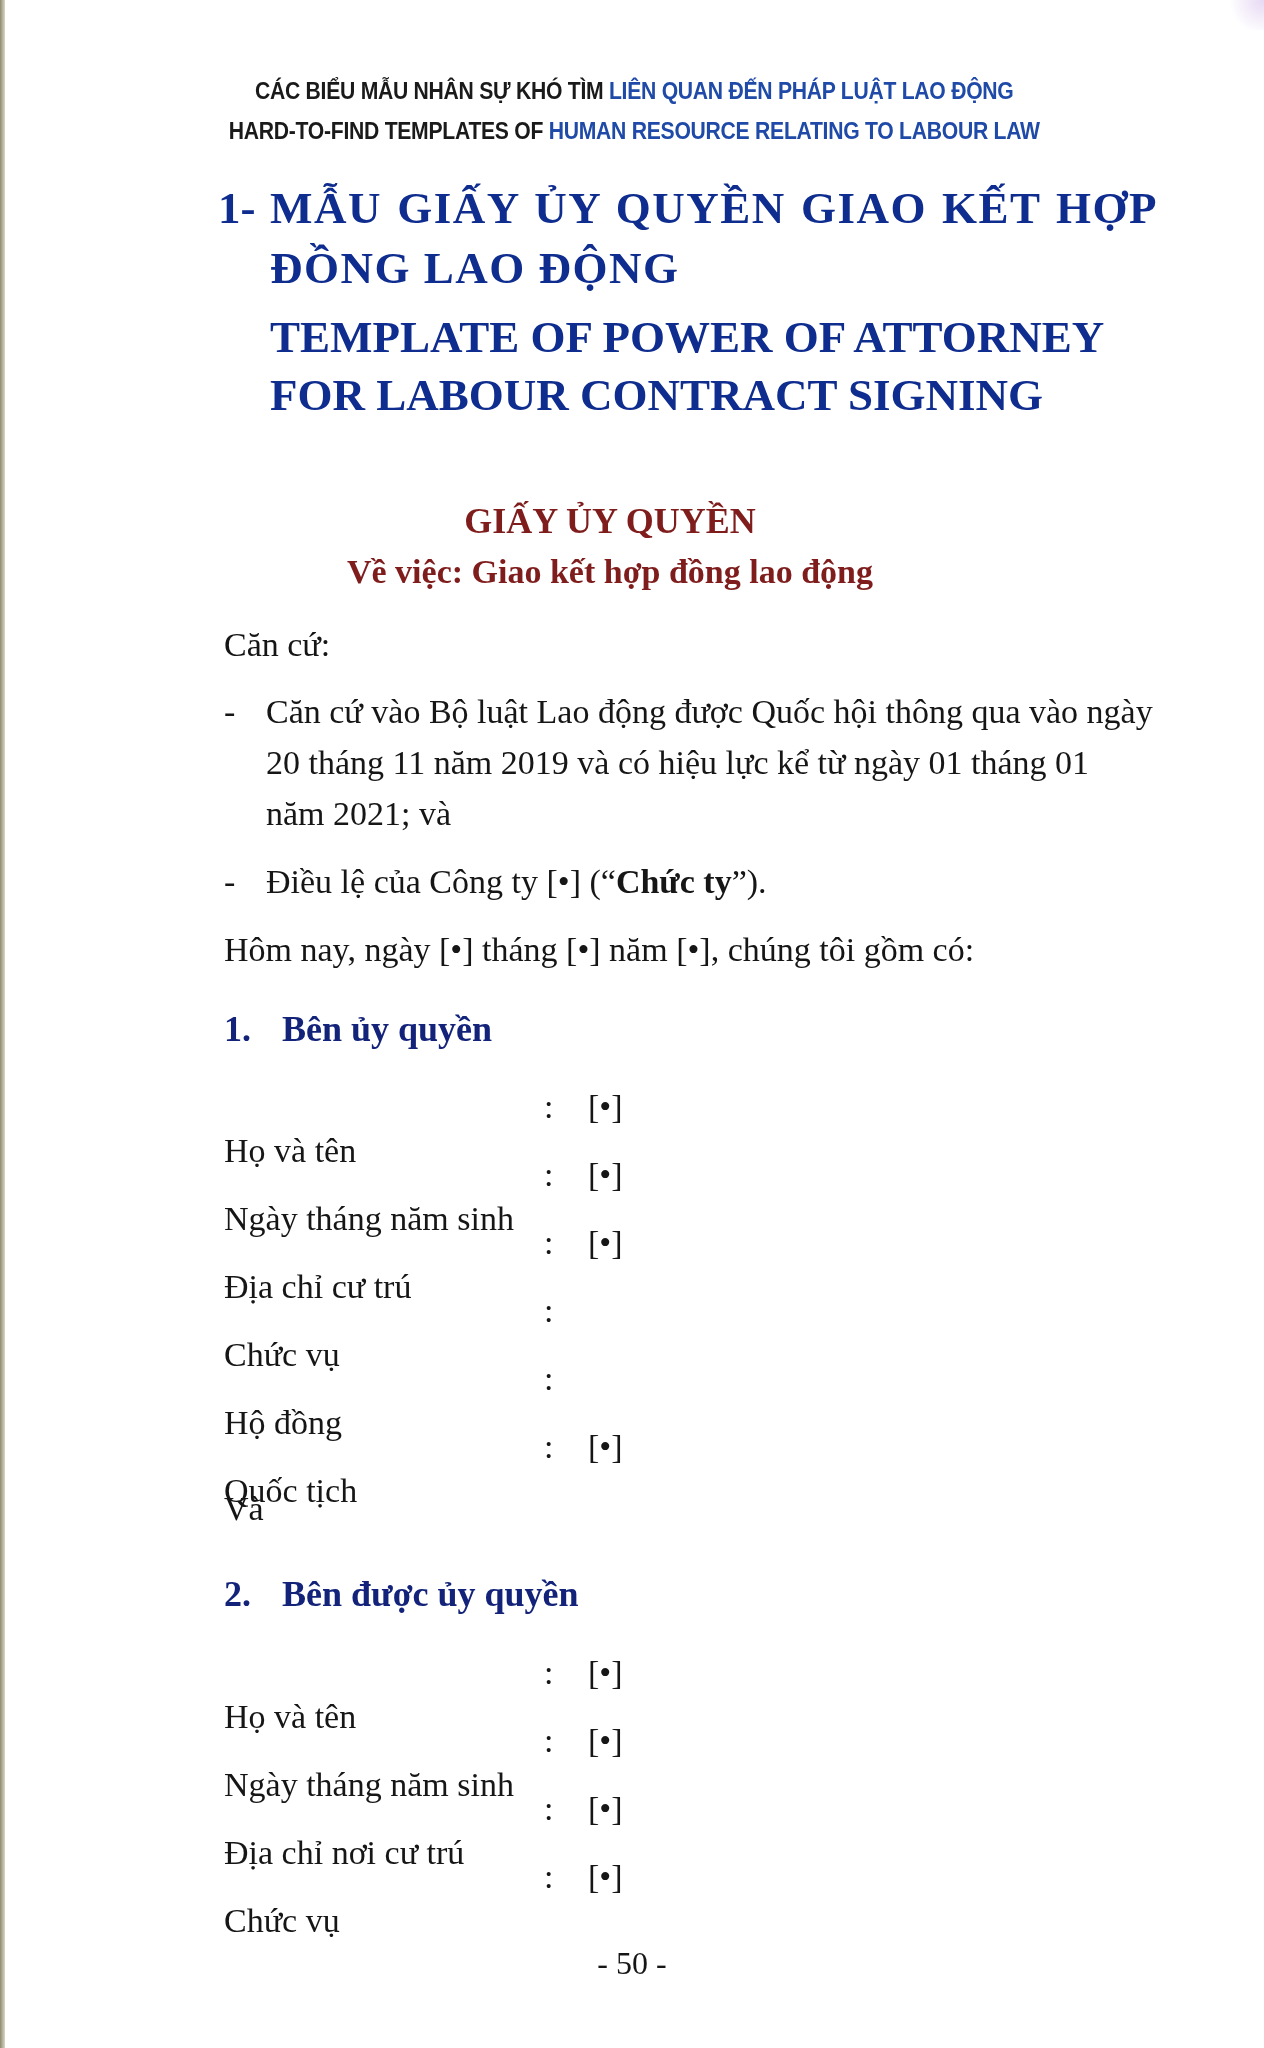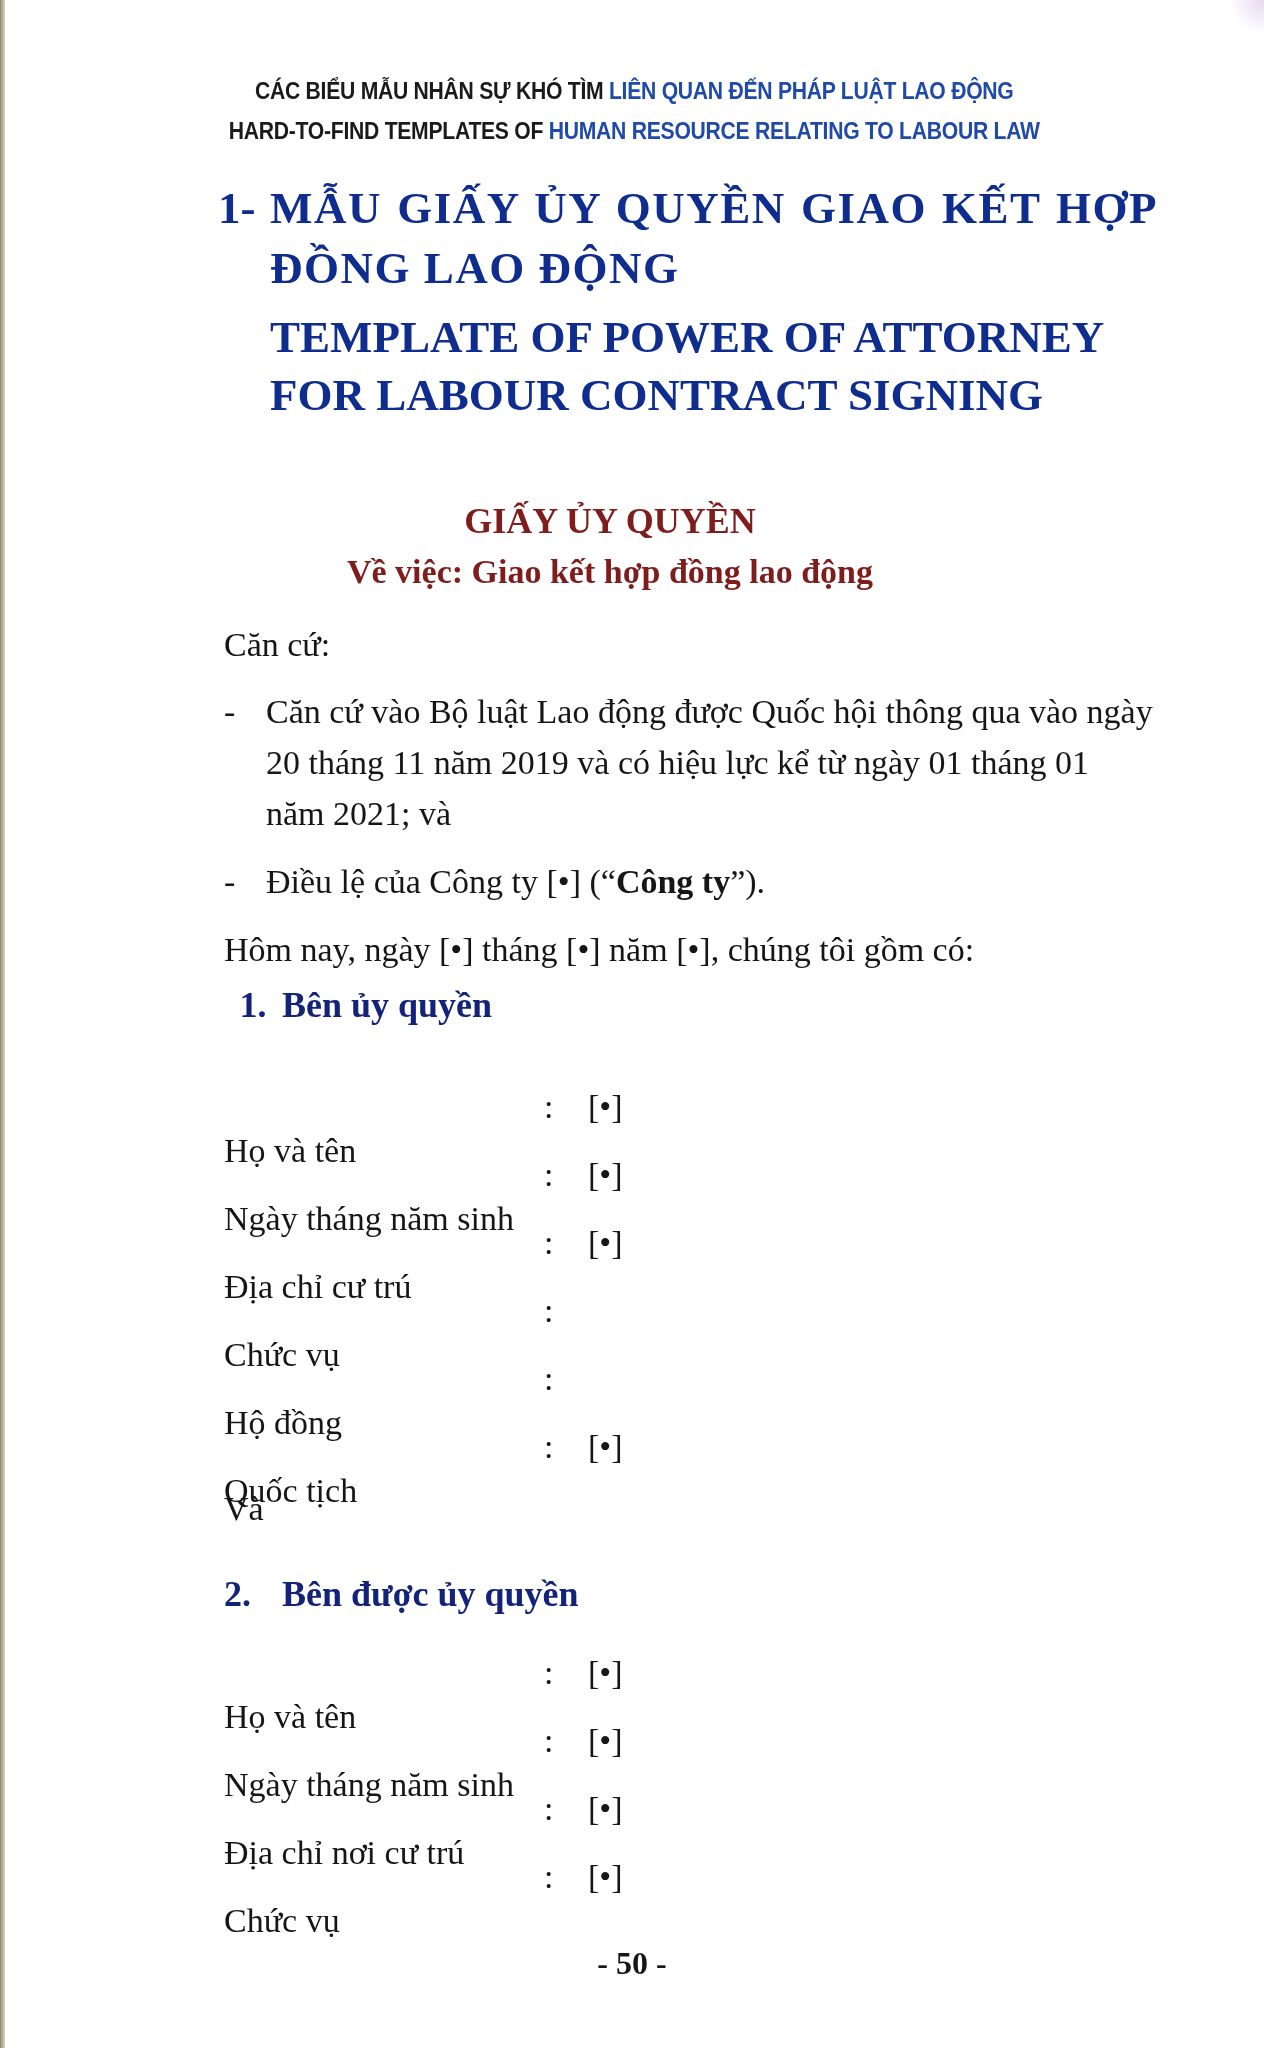--- a/index.html
+++ b/index.html
@@ -30,30 +30,30 @@
     #cancu { top: 620px; }
     .bullet { position: absolute; left: 224px; width: 930px; font-size: 34px; line-height: 51px; }
     .bullet .dash { position: absolute; left: 0; top: 0; }
     .bullet .body { display: block; padding-left: 42px; }
     #b1 { top: 686px; }
     #b2 { top: 856px; }
     #today { top: 925px; }
 
     .section { position: absolute; left: 224px; font-size: 36px; font-weight: bold; color: #13237a; }
     .section .n { display: inline-block; width: 58px; }
-    #s1 { top: 984px; text-align: center; }
+    #s1 { top: 1008px; }
     #s2 { top: 1573px; }
 
     .field { position: absolute; left: 224px; font-size: 34px; height: 50px; line-height: 50px; width: 900px; }
     .field .lbl { position: absolute; left: 0; margin-top: 44px; }
     .field .colon { position: absolute; left: 320px; }
     .field .val { position: absolute; left: 364px; white-space: nowrap; }
 
     .va { position: absolute; left: 224px; top: 1490px; font-size: 34px; font-weight: normal; }
-    .page-num { position: absolute; left: 0; width: 1264px; text-align: center; top: 1945px; font-size: 32px; font-weight: bold; }
+    .page-num { position: absolute; left: 0; width: 1264px; text-align: center; top: 1945px; font-size: 32px; }
     b { font-weight: bold; }
   </style>
 </head>
 <body>
 
 <div class="left-edge"></div>
 <div class="corner-tint"></div>
 
 <div class="running-head" id="rh1">
   <span class="dark">CÁC BIỂU MẪU NHÂN SỰ KHÓ TÌM</span>
@@ -76,21 +76,21 @@
 <div class="doc-title" id="t2">Về việc: Giao kết hợp đồng lao động</div>
 
 <div class="para" id="cancu">Căn cứ:</div>
 
 <div class="bullet" id="b1">
   <span class="dash">-</span>
   <span class="body">Căn cứ vào Bộ luật Lao động được Quốc hội thông qua vào ngày 20 tháng 11 năm 2019 và có hiệu lực kể từ ngày 01 tháng 01 năm 2021; và</span>
 </div>
 <div class="bullet" id="b2">
   <span class="dash">-</span>
-  <span class="body"><span>Điều lệ của Công ty [•] (“</span><b>Công ty</b><span>”).</span></span>
+  <span class="body"><span>Điều lệ của Công ty [•] (“</span><b>Chức ty</b><span>”).</span></span>
 </div>
 
 <div class="para" id="today">Hôm nay, ngày [•] tháng [•] năm [•], chúng tôi gồm có:</div>
 
 <div class="section" id="s1">
   <span class="n">1.</span><span>Bên ủy quyền</span>
 </div>
 
 <div class="field" style="top:1082px">
   <span class="lbl">Họ và tên</span>

